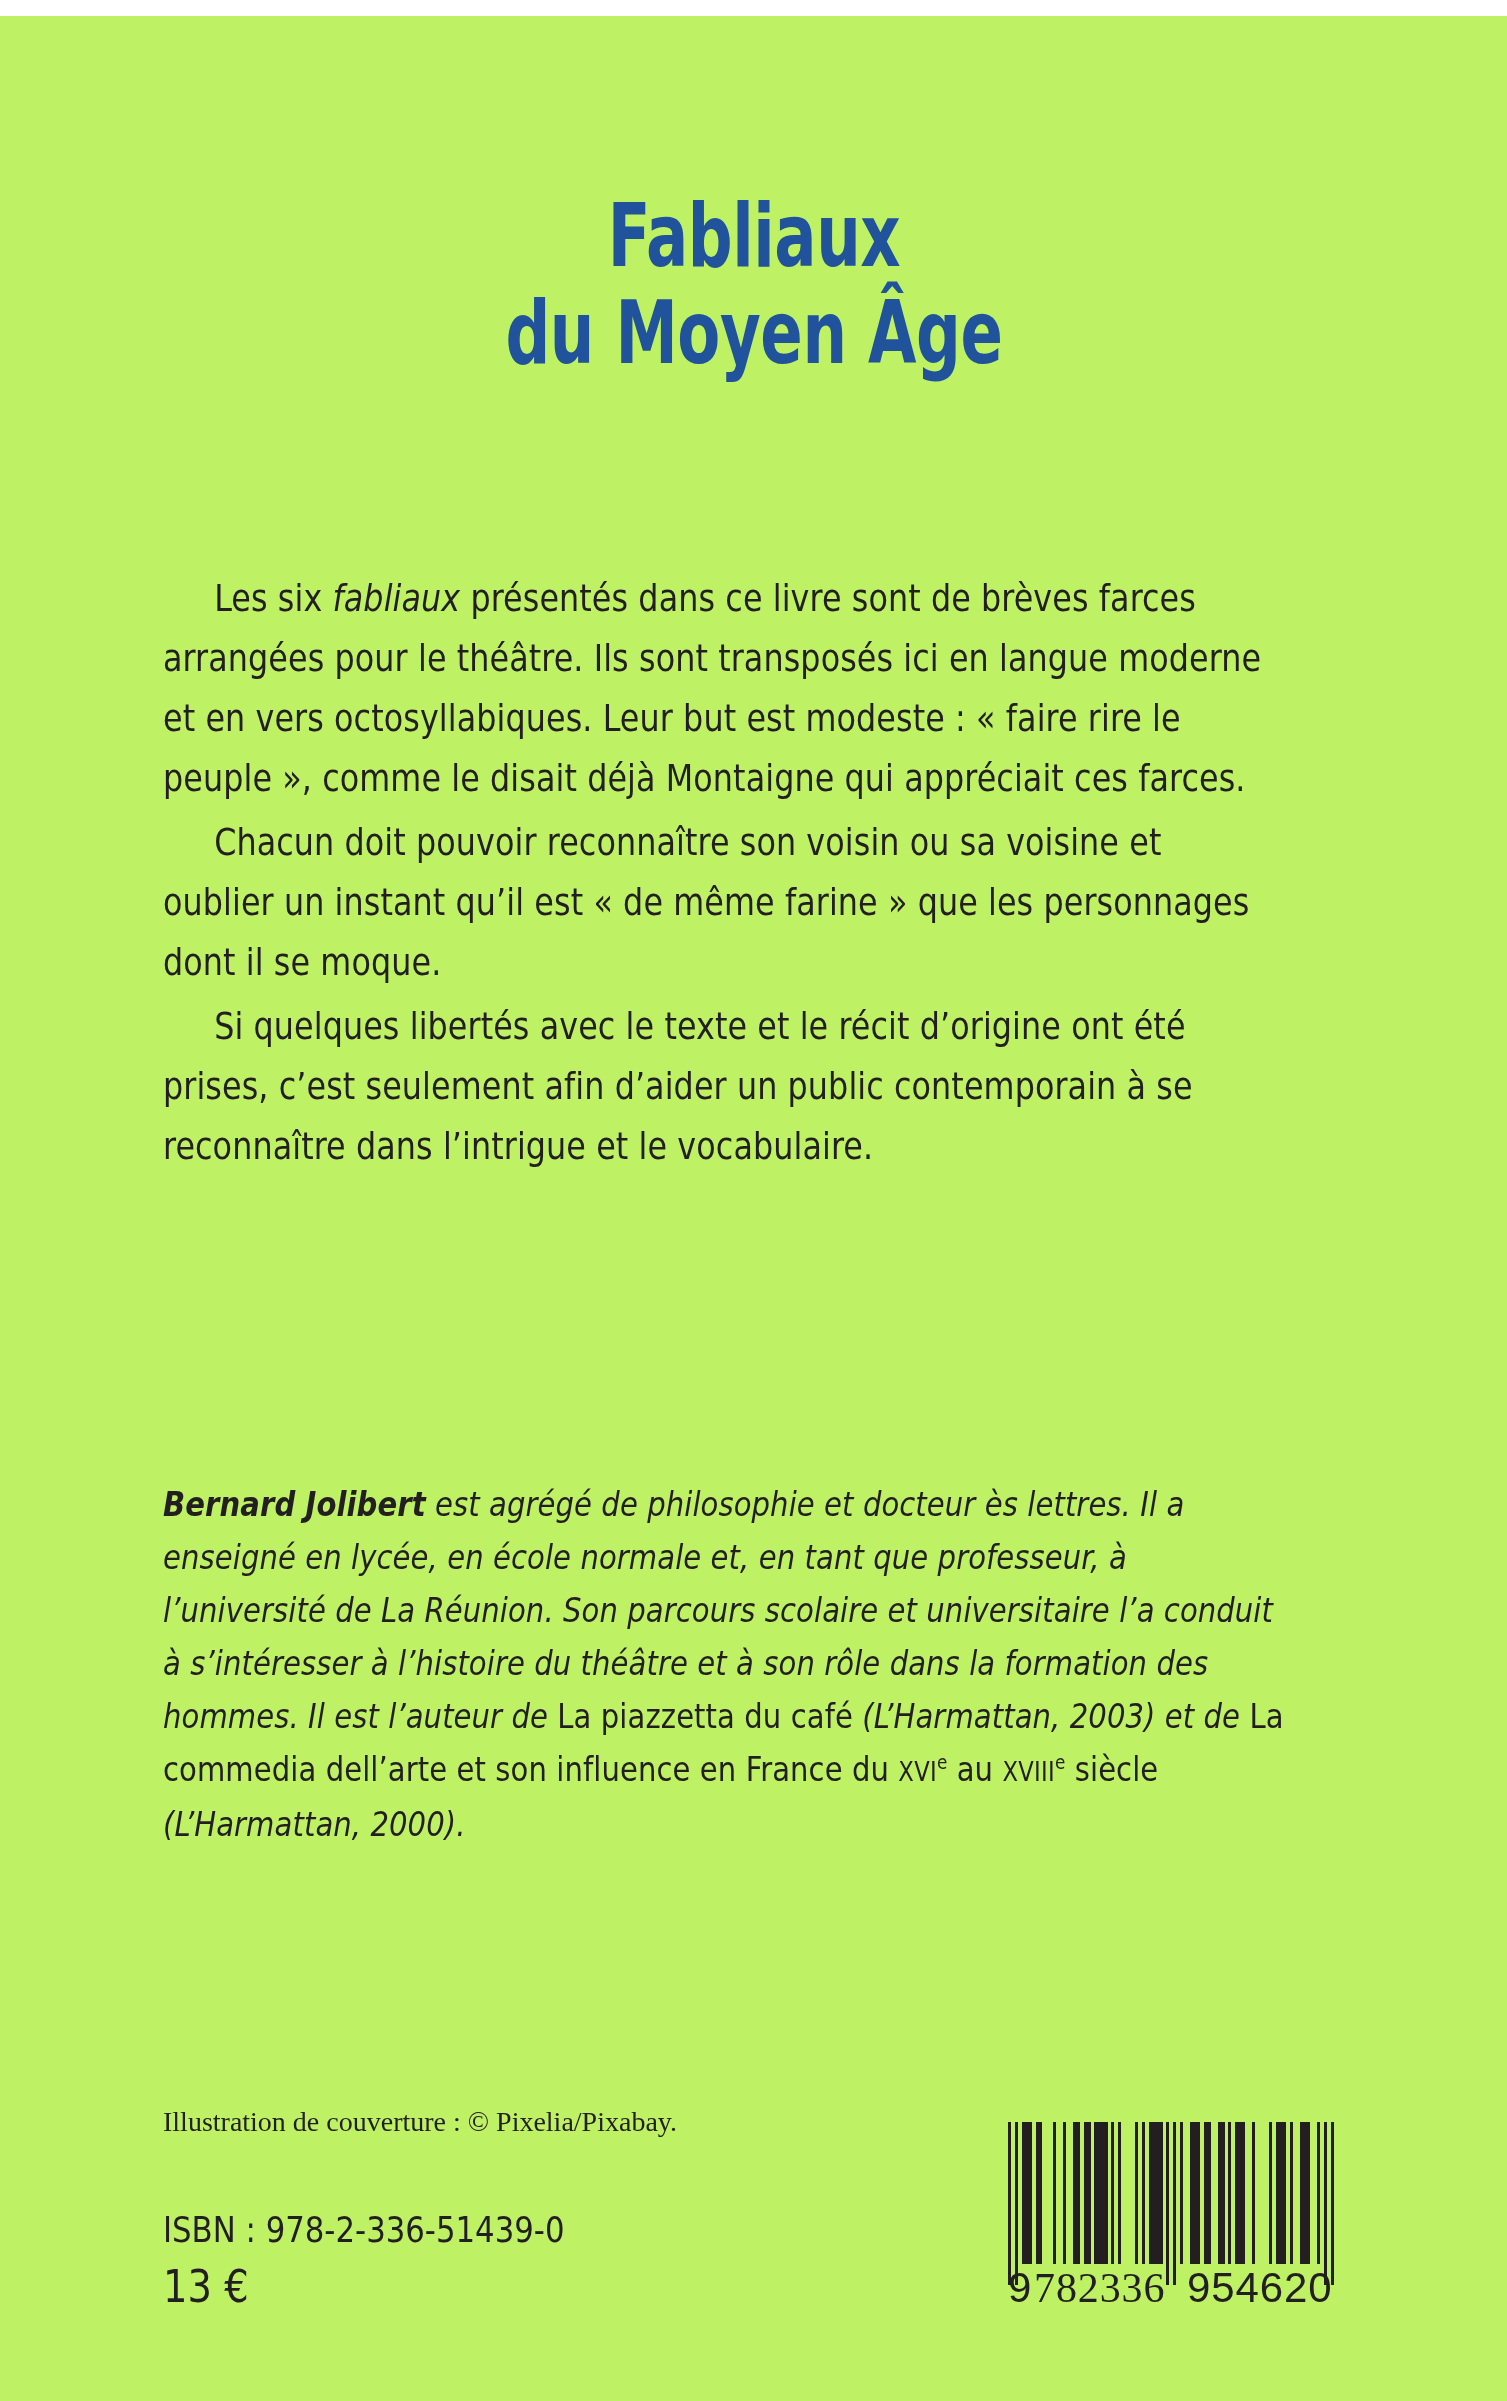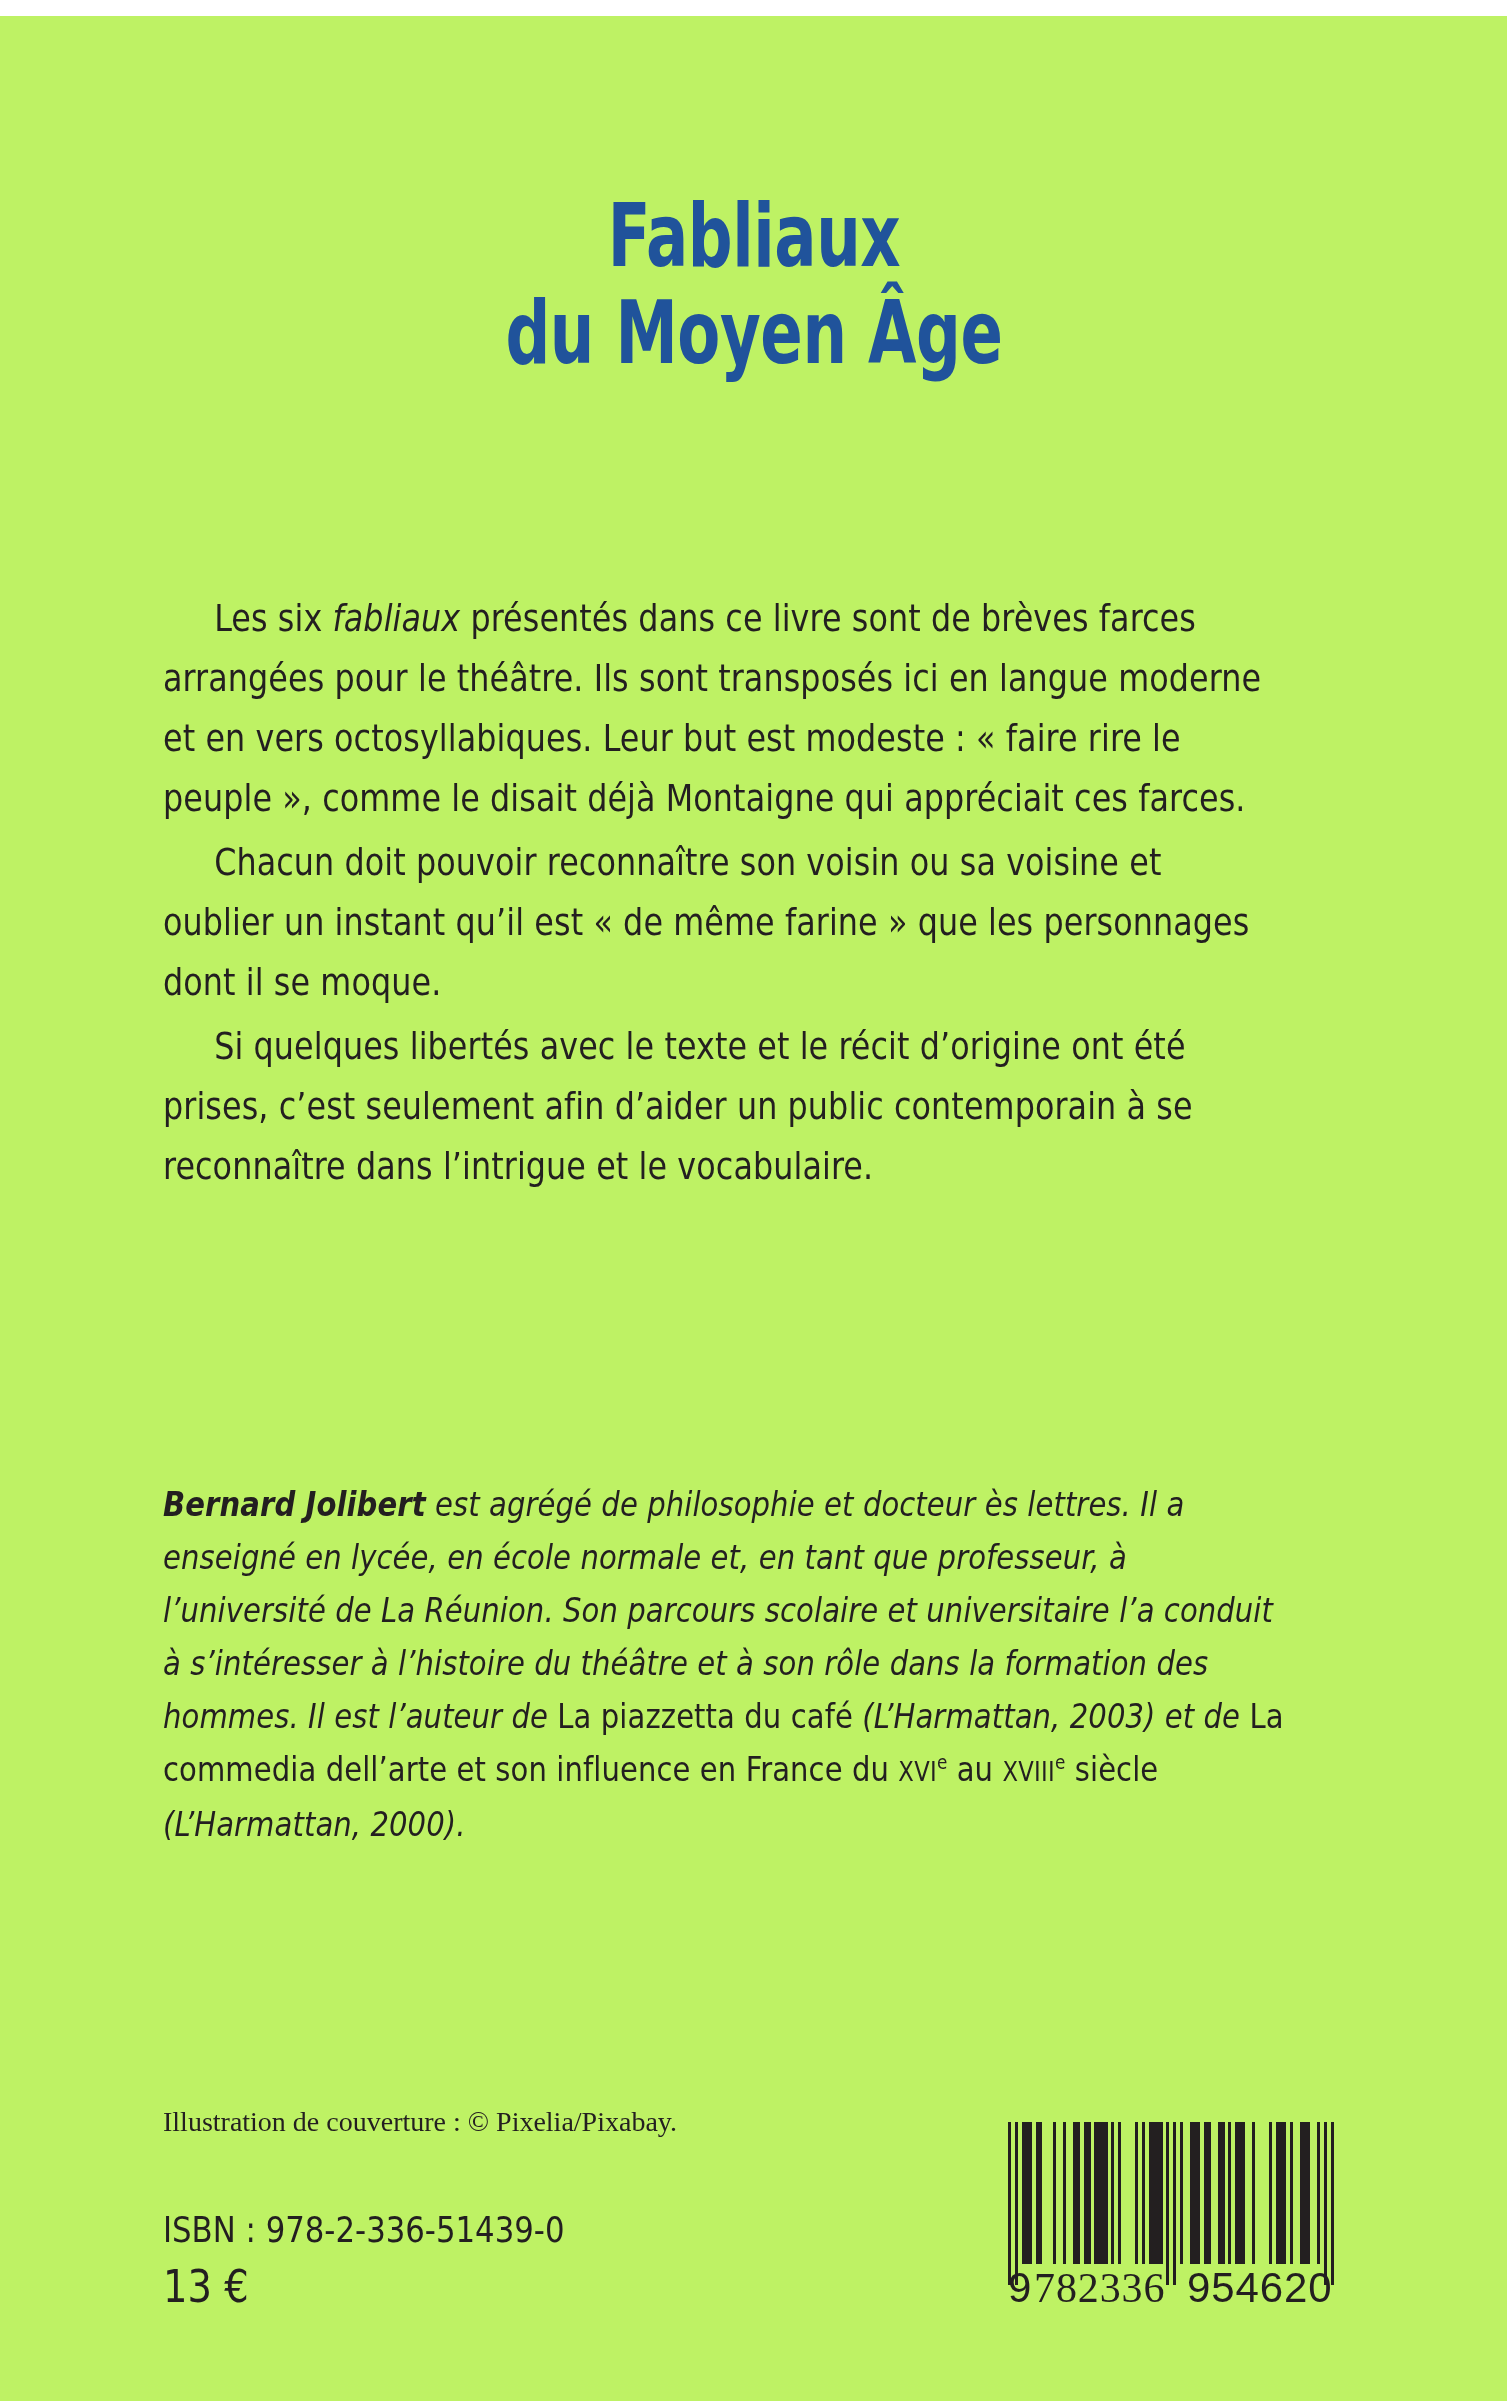--- a/index.html
+++ b/index.html
@@ -38,21 +38,21 @@
     color: #20539B;
     transform: scaleX(0.80);
     transform-origin: center center;
     white-space: nowrap;
   }
 
   
   .blurb {
     position: absolute;
     left: 163px;
-    top: 572px;
+    top: 552px;
     width: 1185px;
   }
   .blurb p {
     margin: 0 0 3.8px 0;
     text-indent: 55px;
     font-family: "Liberation Sans Narrow", "DejaVu Sans Condensed", "Liberation Sans", sans-serif;
     font-weight: 300;
     font-size: 38px;
     line-height: 60px;
     color: #231f20;

